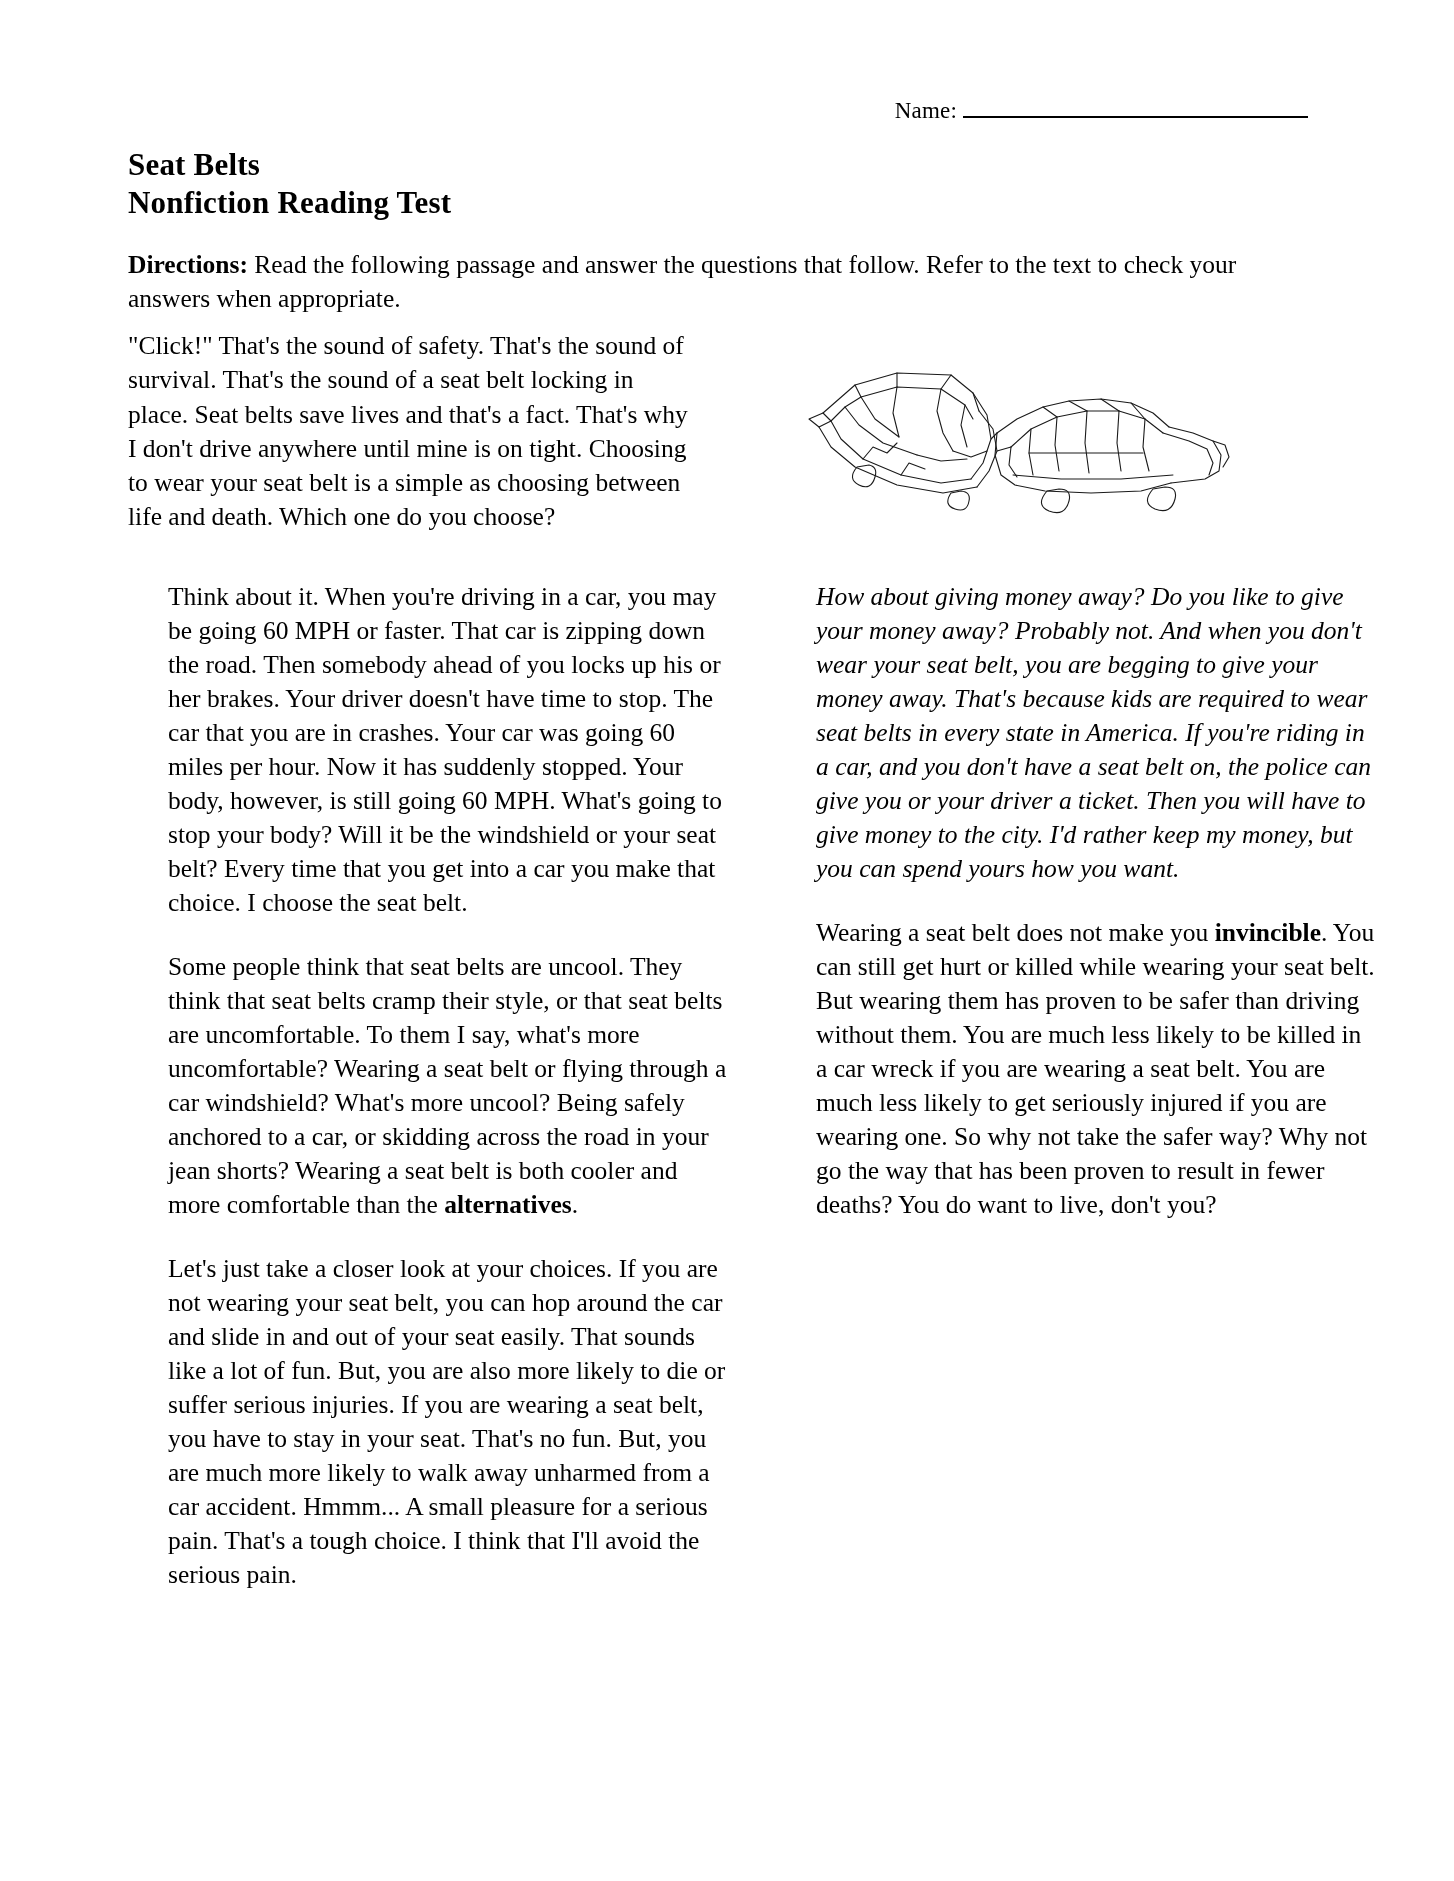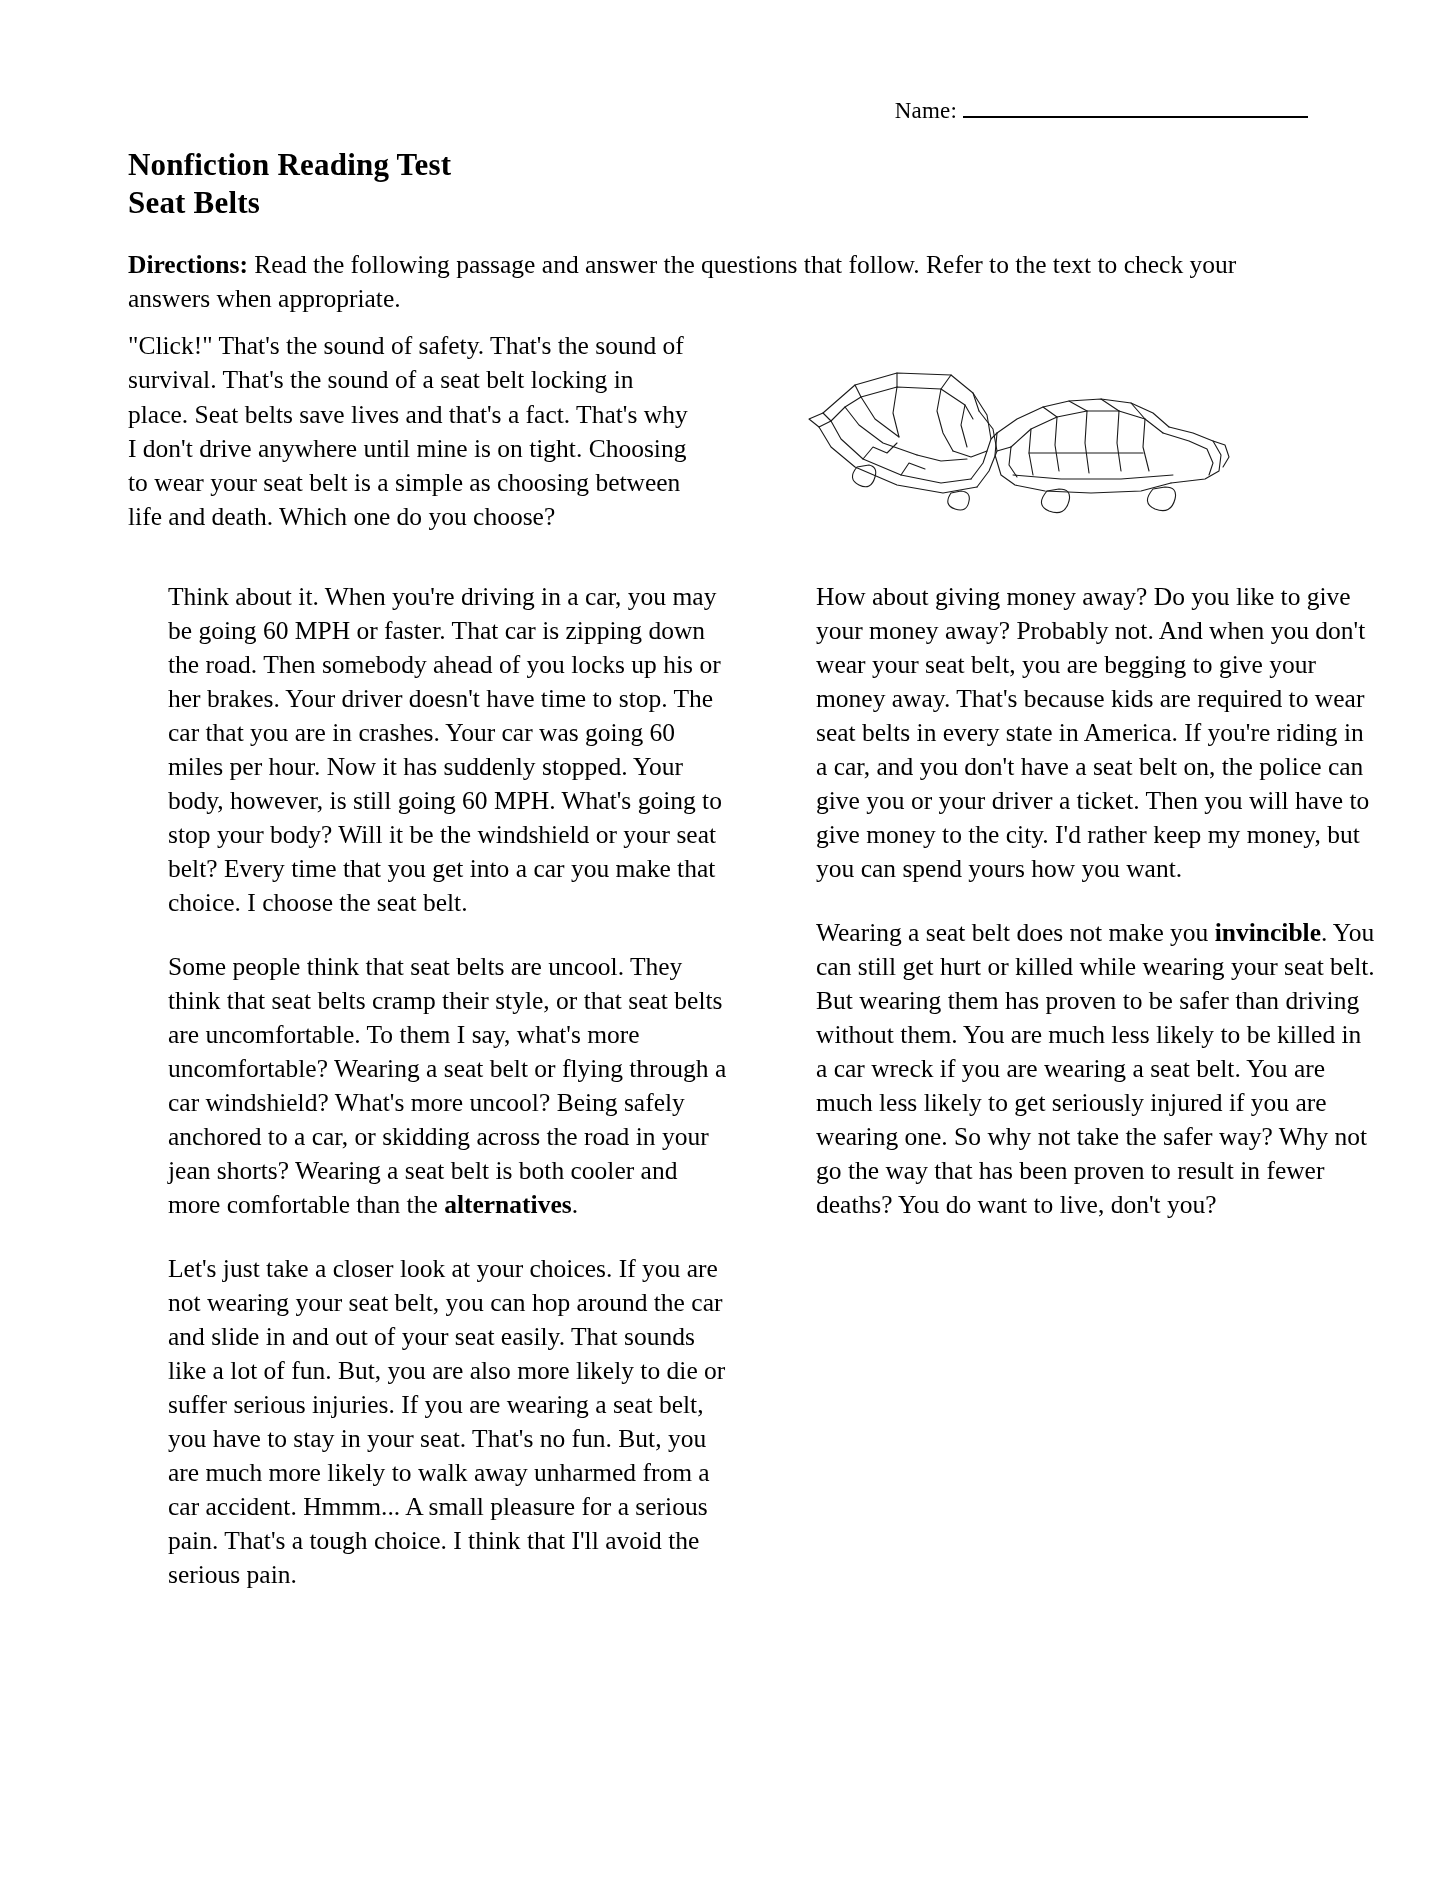--- a/index.html
+++ b/index.html
@@ -104,36 +104,36 @@
     flex: 0 0 560px;
     margin-left: 40px;
   }
   p.para {
     font-size: 25.5px;
     line-height: 1.335;
     margin: 0 0 30px 0;
     text-align: left;
   }
   p.para b { font-weight: bold; }
-  .right-col-offset { margin-top: 0; }
+  .right-col-offset { margin-top: 0; font-style: italic; }
 </style>
 </head>
 <body>
 
 <div class="page">
   <div class="content">
 
     <div class="name-row">
       <span class="name-label">Name:</span>
       <span class="name-blank"></span>
     </div>
 
     <div class="title-block">
+      <div class="title-line">Seat Belts</div>
       <div class="title-line">Nonfiction Reading Test</div>
-      <div class="title-line">Seat Belts</div>
     </div>
 
     <div class="directions">
       <b>Directions:</b><span> Read the following passage and answer the questions that follow. Refer to the text to check your answers when appropriate.</span>
     </div>
 
     <div class="top-section">
       <div class="intro-col">
         <p class="para">"Click!" That's the sound of safety. That's the sound of survival. That's the sound of a seat belt locking in place. Seat belts save lives and that's a fact. That's why I don't drive anywhere until mine is on tight. Choosing to wear your seat belt is a simple as choosing between life and death. Which one do you choose?</p>
       </div>

